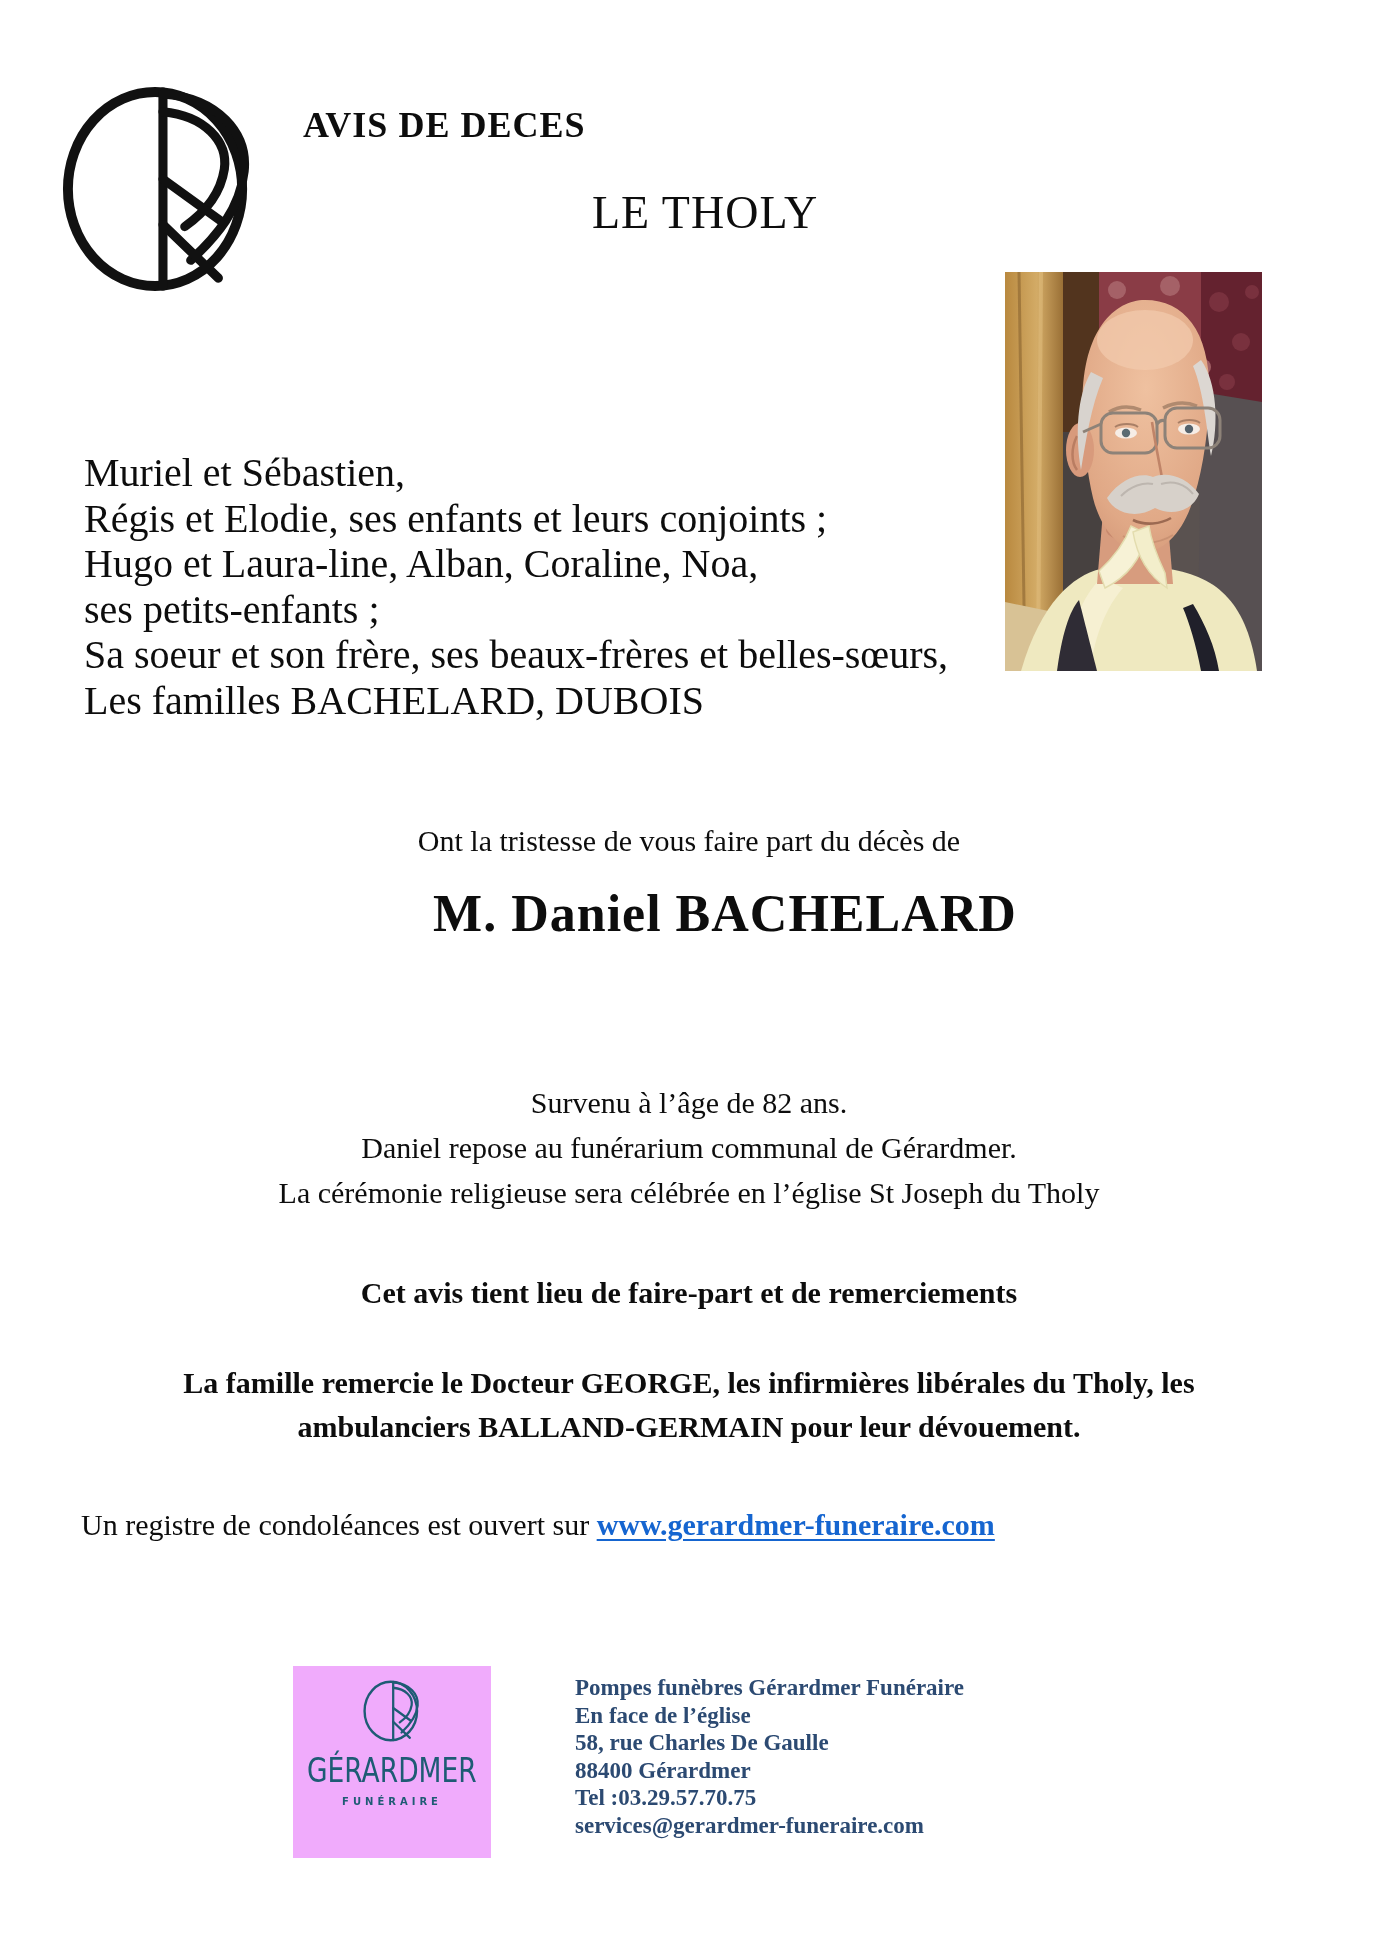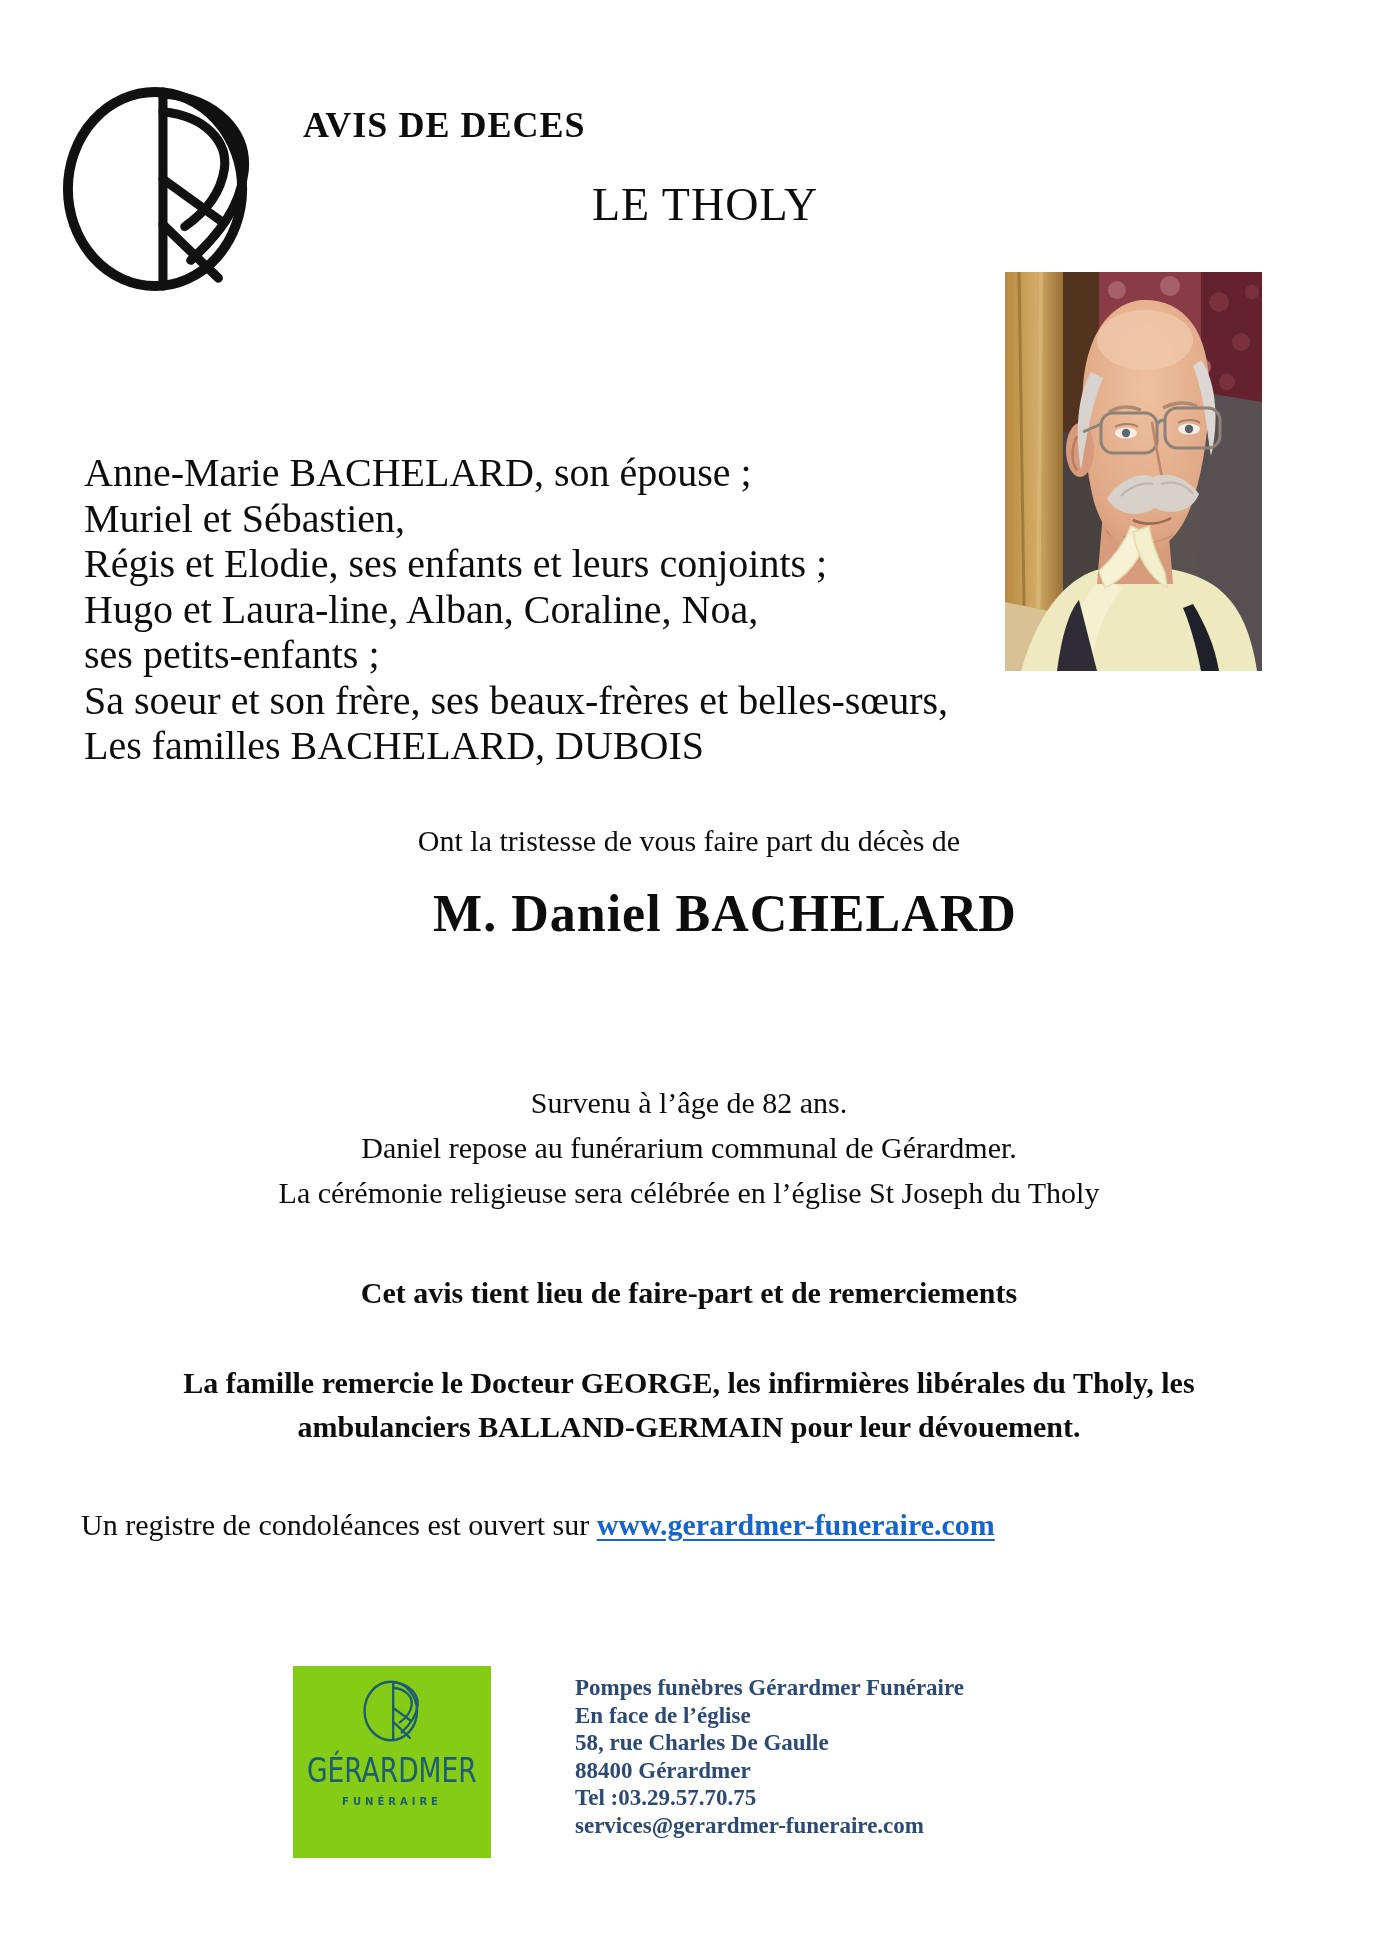--- a/index.html
+++ b/index.html
@@ -22,21 +22,21 @@
   
   .logo-top{left:60px;top:86px;width:198px;height:210px;}
 
   
   .avis-heading{
     left:303px;top:104px;
     font-size:36px;font-weight:700;letter-spacing:1px;
     white-space:nowrap;
   }
   .town-heading{
-    left:592px;top:178px;
+    left:592px;top:186px;
     font-size:46px;font-weight:400;letter-spacing:1px;
     white-space:nowrap;
   }
 
   
   .portrait{left:1005px;top:272px;width:257px;height:399px;}
   .portrait svg{display:block;}
 
   
   .family-list{
@@ -60,21 +60,21 @@
     font-weight:700;
     text-decoration:underline;
     text-decoration-thickness:2px;
     text-underline-offset:4px;
     cursor:pointer;
   }
 
   
   .footer-logo-box{
     left:293px;top:1666px;width:198px;height:192px;
-    background:#84cc16;
+    background:#f0abfc;
     display:flex;flex-direction:column;align-items:center;
     font-family:"DejaVu Sans", sans-serif;
   }
   .footer-monogram{margin-top:14px;width:64px;height:62px;}
   .footer-wordmark{
     margin-top:8px;
     color:var(--logo-teal);
     font-size:34px;font-weight:400;
     transform:scaleX(0.78);
     white-space:nowrap;
@@ -199,21 +199,20 @@
 
       <path d="M128 248 C140 254 156 252 166 246" stroke="#9c6a52" stroke-width="2.6" fill="none"></path>
       <path d="M118 264 C132 273 152 273 168 263" stroke="#c28a6c" stroke-width="2" fill="none" opacity="0.7"></path>
 
       <path d="M94 299 C108 286 120 270 126 254 L142 262 C136 288 120 306 100 316 Z" fill="#f7f2d6" stroke="#e3dcae" stroke-width="1.5"></path>
       <path d="M160 301 C152 284 146 268 144 254 L128 260 C132 284 144 304 162 316 Z" fill="#f3eecb" stroke="#e3dcae" stroke-width="1.5"></path>
     </svg>
   </div>
 
   <div class="abs family-list">
-    <div>Anne-Marie BACHELARD, son épouse ;</div>
     <div>Muriel et Sébastien,</div>
     <div>Régis et Elodie, ses enfants et leurs conjoints ;</div>
     <div>Hugo et Laura-line, Alban, Coraline, Noa,</div>
     <div>ses petits-enfants ;</div>
     <div>Sa soeur et son frère, ses beaux-frères et belles-sœurs,</div>
     <div>Les familles BACHELARD, DUBOIS</div>
   </div>
 
   <div class="abs center-line intro-line">Ont la tristesse de vous faire part du décès de</div>
 

